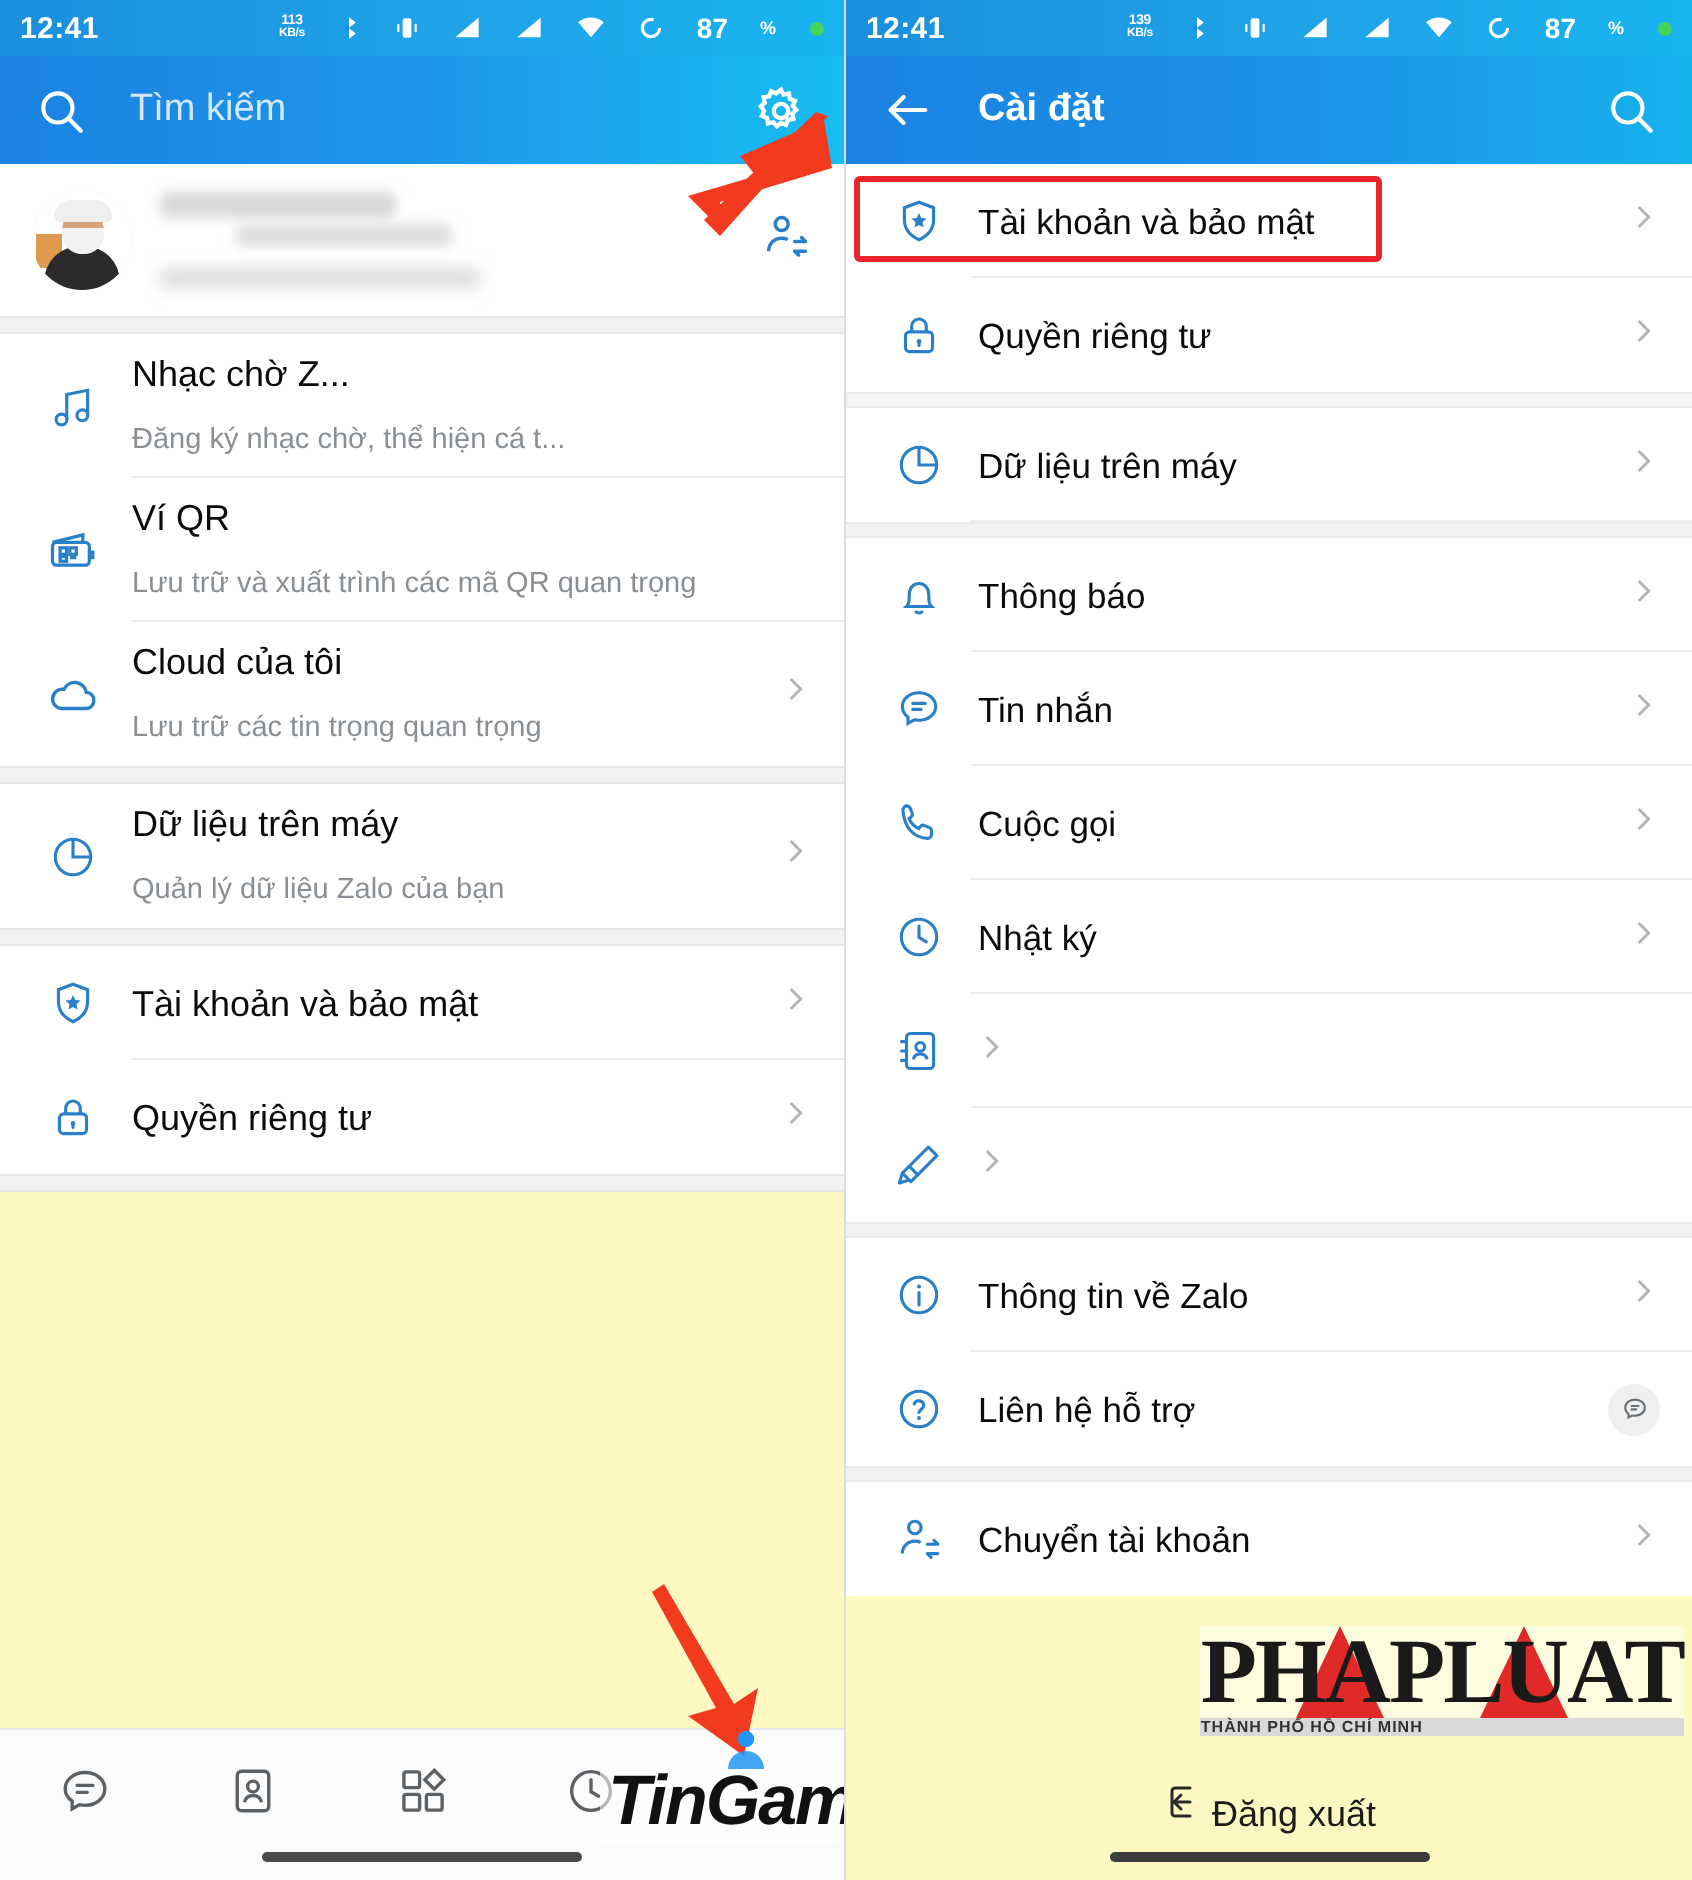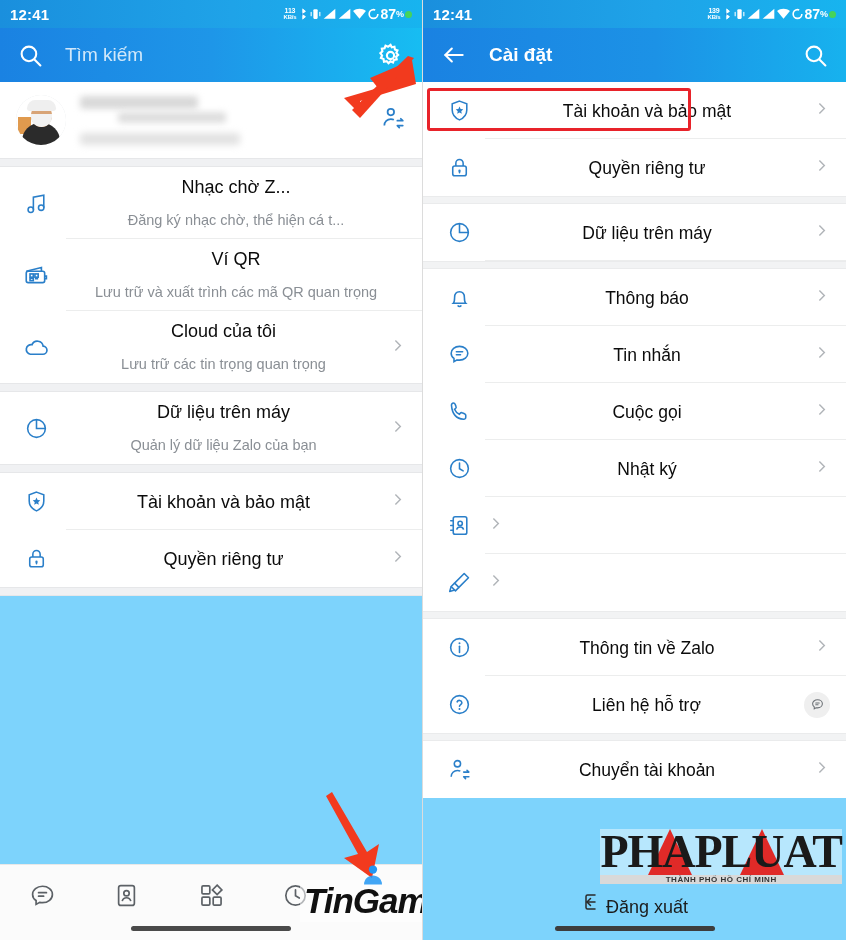--- a/index.html
+++ b/index.html
@@ -10,37 +10,37 @@
     overflow: hidden;
   }
   .screen {
     position: relative;
     width: 846px; height: 940px;
     display: flex;
   }
   .panel {
     position: relative;
     width: 423px; height: 940px;
-    background: #7dd3fc;
+    background: #fef9c3;
     overflow: hidden;
   }
   .panel-left { border-right: 1px solid #dcdcdc; }
 
   
   .statusbar {
     height: 28px;
     background: linear-gradient(90deg, #1a8fdd 0%, #1fa3e8 55%, #17b4ef 100%);
     display: flex; align-items: center;
     padding: 0 10px;
     color: #ffffff;
   }
   .status-time { font-size: 15px; font-weight: bold; letter-spacing: .2px; }
   .status-right {
     margin-left: auto;
-    display: flex; align-items: center; gap: 0;
+    display: flex; align-items: center; gap: 16px;
   }
   .net-speed {
     font-size: 7px; line-height: 7px; font-weight: bold;
     text-align: center; letter-spacing: -.2px;
   }
   .st-icon { display: block; }
   .batt-text { font-size: 14px; font-weight: bold; }
   .batt-pct { font-size: 9px; font-weight: bold; vertical-align: 1px; }
   .green-dot {
     width: 7px; height: 7px; border-radius: 50%;
@@ -137,21 +137,21 @@
     padding: 0 16px;
     background: #ffffff;
     position: relative;
   }
   .row-2line { height: 72px; }
   .row-1line { height: 57px; }
   .row-icon {
     width: 40px; flex: none;
     display: flex; align-items: center; justify-content: center;
   }
-  .row-body { flex: 1; margin-left: 10px; min-width: 0; text-align: center; }
+  .row-body { flex: 1; margin-left: 10px; min-width: 0; }
   .row-title {
     font-size: 18px; color: #0b0b0b; line-height: 22px;
     white-space: nowrap; overflow: hidden;
   }
   .row-sub {
     font-size: 14.5px; color: #8a8f95; line-height: 20px; margin-top: 12px;
     white-space: nowrap; overflow: hidden;
   }
   .chev { flex: none; margin-left: 8px; }
   .divider {
@@ -218,22 +218,22 @@
     letter-spacing: -1px;
     background: rgba(255,255,255,.55);
     padding: 1px 4px;
     z-index: 30;
   }
   .wm-tin { font-size: 35px; color: #111111; }
   .wm-person {
     position: absolute; left: 58px; top: -15px; width: 30px; height: 24px;
   }
   .wm-phapluat {
-    position: absolute; right: 4px; bottom: 56px;
-    z-index: 30; text-align: center;
+    position: absolute; right: 4px; bottom: 72px;
+    z-index: 30; text-align: left;
     background: rgba(255,255,255,.45);
   }
   .wm-pl-main {
     font-family: "Liberation Serif", serif;
     font-size: 46px; font-weight: bold; letter-spacing: -1px;
     color: #1a1a1a; line-height: 46px; position: relative;
   }
   .wm-pl-sub {
     font-size: 8px; font-weight: bold; color: #333; letter-spacing: .5px;
     background: #d9d9d9;

